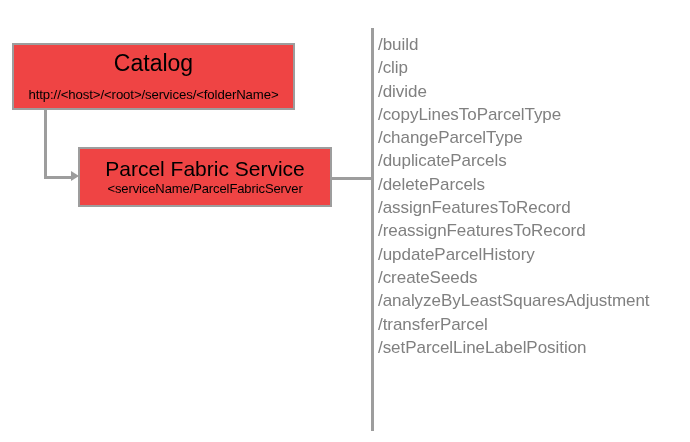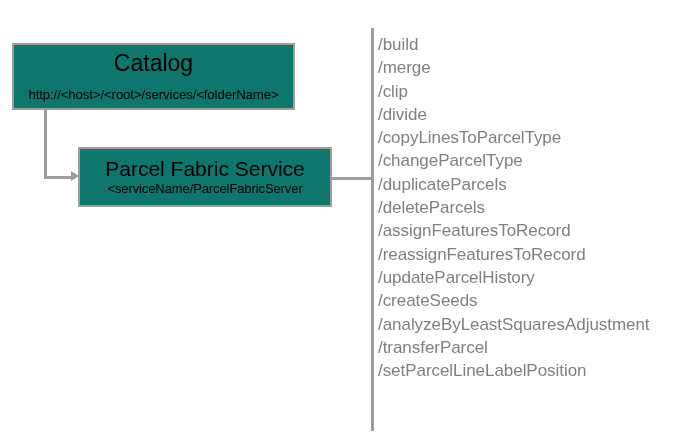--- a/index.html
+++ b/index.html
@@ -16,21 +16,21 @@
   #canvas {
     position: relative;
     width: 690px;
     height: 442px;
   }
 
   
   .node {
     position: absolute;
     box-sizing: border-box;
-    background: #0f766e;
+    background: #ef4444;
     border: 2px solid #9d9d9d;
     display: flex;
     flex-direction: column;
     align-items: center;
     justify-content: center;
     text-align: center;
   }
   .node-title {
     color: #000000;
     font-weight: normal;
@@ -160,21 +160,20 @@
   <div class="conn" id="conn-drop"></div>
   <div class="conn" id="conn-run"></div>
   <div id="conn-arrow"></div>
 
   <div class="conn" id="conn-right"></div>
 
   <div id="divider"></div>
 
   <ul id="operations">
       <li>/build</li>
-      <li>/merge</li>
       <li>/clip</li>
       <li>/divide</li>
       <li>/copyLinesToParcelType</li>
       <li>/changeParcelType</li>
       <li>/duplicateParcels</li>
       <li>/deleteParcels</li>
       <li>/assignFeaturesToRecord</li>
       <li>/reassignFeaturesToRecord</li>
       <li>/updateParcelHistory</li>
       <li>/createSeeds</li>

